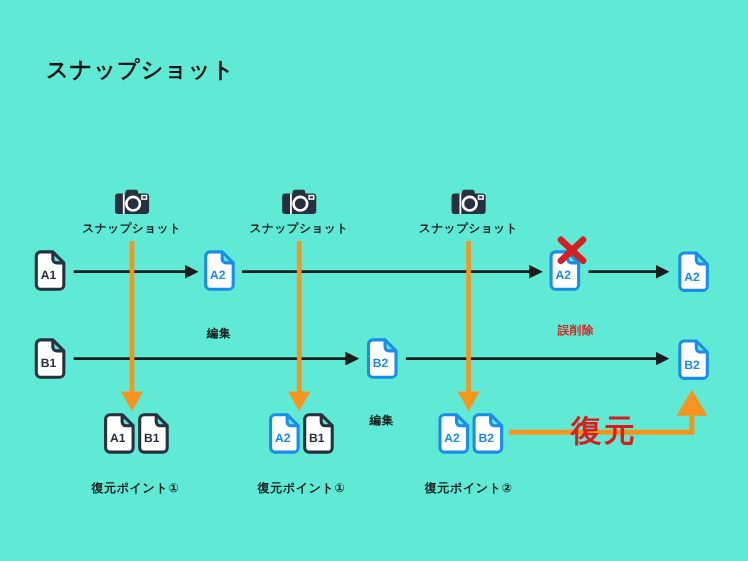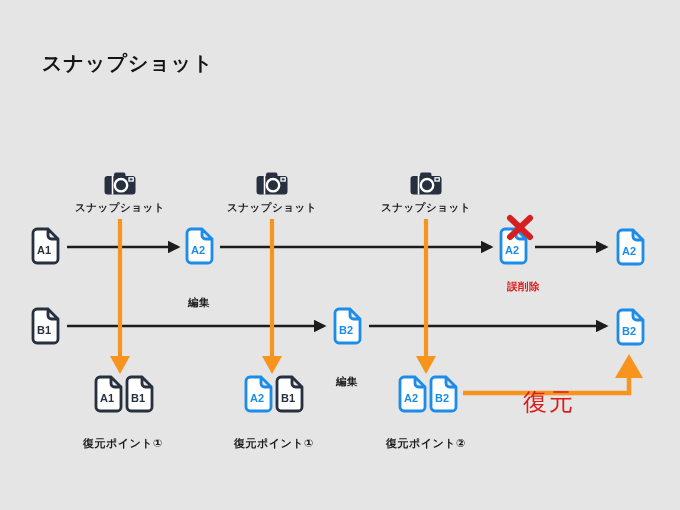--- a/index.html
+++ b/index.html
@@ -1,17 +1,17 @@
 <!DOCTYPE html>
 <html><head>
 <meta charset="utf-8">
 <style>
   html,body{margin:0;padding:0;background:#ffffff;}
   .canvas{
-    position:relative;width:680px;height:510px;background:#e5e5e5;overflow:hidden;
+    position:relative;width:680px;height:510px;background:#5eead4;overflow:hidden;
     font-family:"Liberation Sans","DejaVu Sans",sans-serif;
   }
   .title{
     position:absolute;left:42px;top:50px;font-size:20px;font-weight:bold;
     color:#141414;letter-spacing:1px;margin:0;
   }
   .subtitle{
     position:absolute;left:42px;top:90px;font-size:15px;font-weight:bold;
     color:#e01b1b;letter-spacing:0.5px;margin:0;
   }
@@ -35,22 +35,22 @@
   .caption{
     position:absolute;transform:translateX(-50%);font-size:10.5px;font-weight:bold;
     color:#1c1c1c;white-space:nowrap;z-index:3;letter-spacing:0.5px;margin-top:28px;
   }
   .caption.red{color:#dc1c1c;}
   .rp-label{
     position:absolute;top:436px;transform:translateX(-50%);font-size:11px;
     font-weight:bold;color:#1c1c1c;white-space:nowrap;z-index:3;letter-spacing:0.5px;
   }
   .restore-label{
-    position:absolute;left:549px;top:386px;transform:translateX(-50%);
-    font-size:24px;font-weight:normal;color:#dc1c1c;white-space:nowrap;z-index:3;
+    position:absolute;left:549px;top:373px;transform:translateX(-50%);
+    font-size:28px;font-weight:bold;color:#dc1c1c;white-space:nowrap;z-index:3;
     letter-spacing:2px;
   }
   .x-mark{position:absolute;left:505px;top:214px;z-index:4;}
 </style>
 </head>
 <body>
 
 <div class="canvas">
 
   <h1 class="title">スナップショット</h1>
@@ -167,21 +167,21 @@
   </div>
 
   <svg class="x-mark" width="30" height="28" viewBox="0 0 30 28">
     <g stroke="#d42020" stroke-width="6" stroke-linecap="round">
       <line x1="5" y1="4" x2="25" y2="23"></line>
       <line x1="25" y1="4" x2="5" y2="23"></line>
     </g>
   </svg>
 
   <div class="caption" style="left:199px;top:268px;">編集</div>
-  <div class="caption red" style="left:515px;top:252px;padding-left:17px;">誤削除</div>
+  <div class="caption red" style="left:515px;top:266px;padding-left:17px;">誤削除</div>
   <div class="caption" style="left:347px;top:347px;">編集</div>
 
   <div class="file dark" style="left:93px;top:375px;">
     <svg viewBox="0 0 30 38">
         <path d="M7 2 H18 L28 12 V32 A4 4 0 0 1 24 36 H7 A4 4 0 0 1 3 32 V6 A4 4 0 0 1 7 2 Z M18 2 V8.5 A3.5 3.5 0 0 0 21.5 12 H28"></path>
         <text x="14" y="27">A1</text>
       </svg>
   </div>
   <div class="file dark" style="left:124px;top:375px;">
     <svg viewBox="0 0 30 38">

